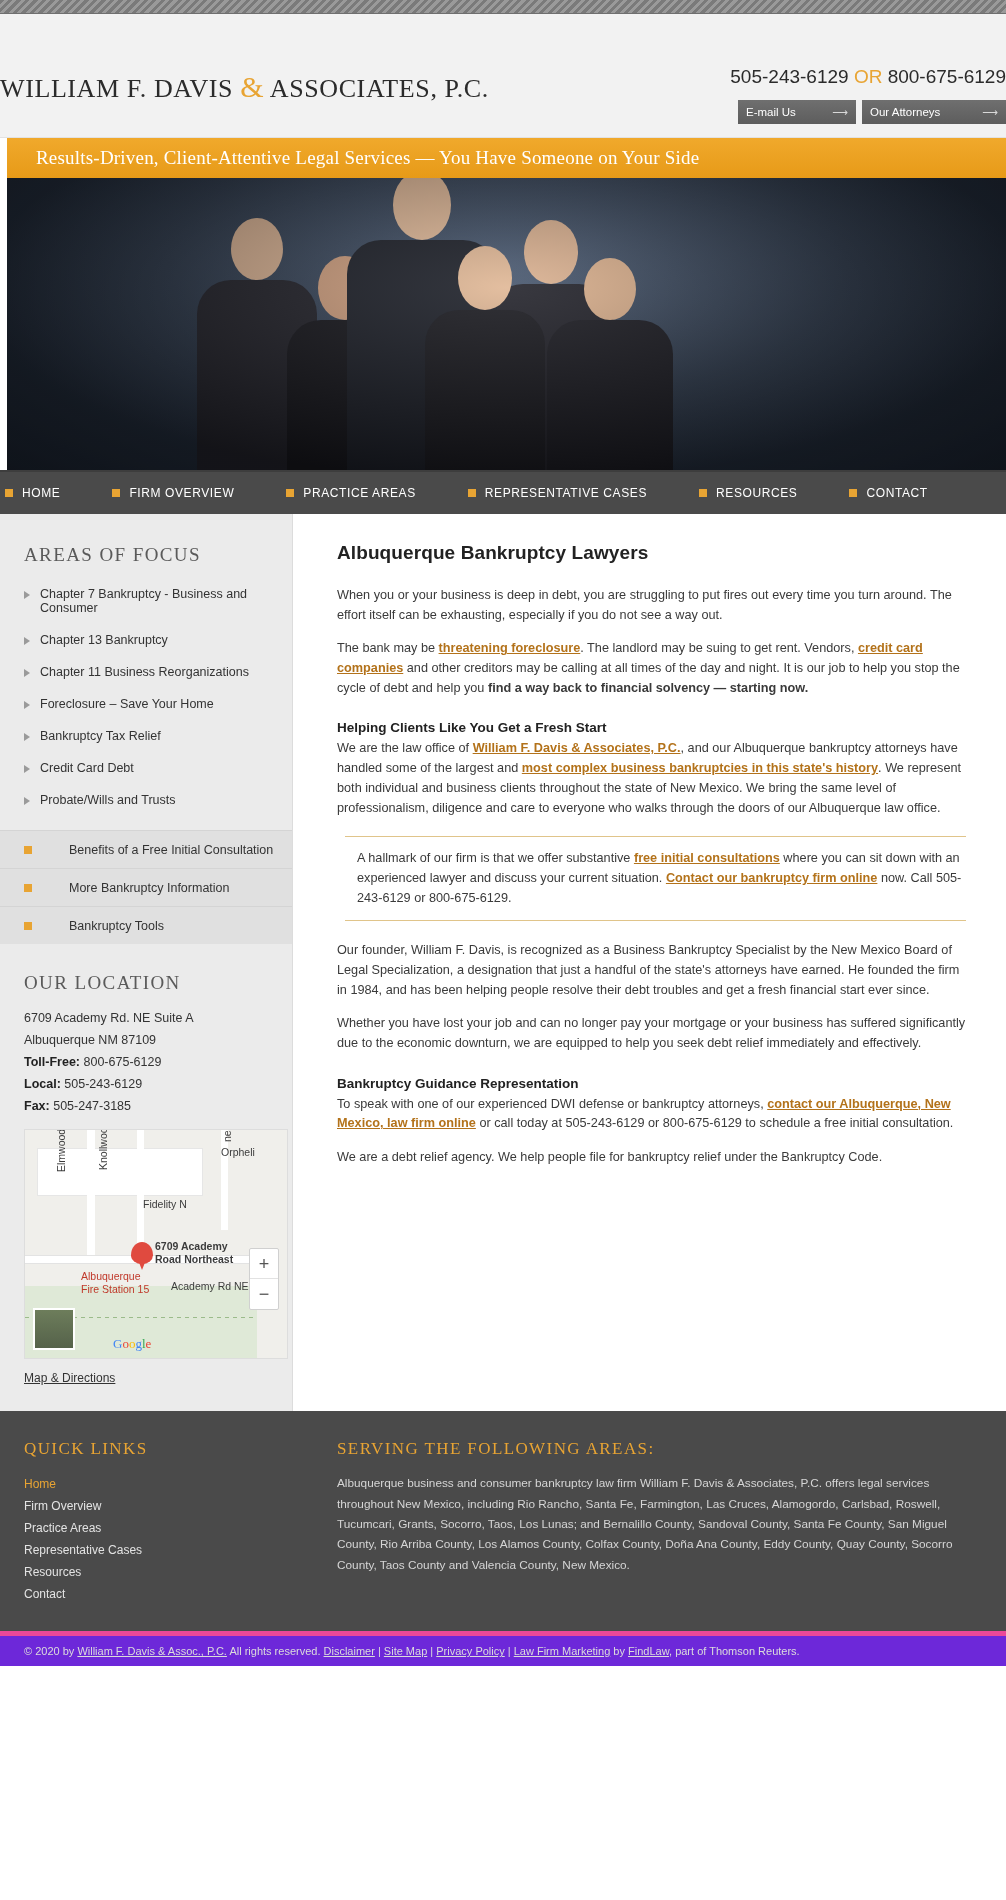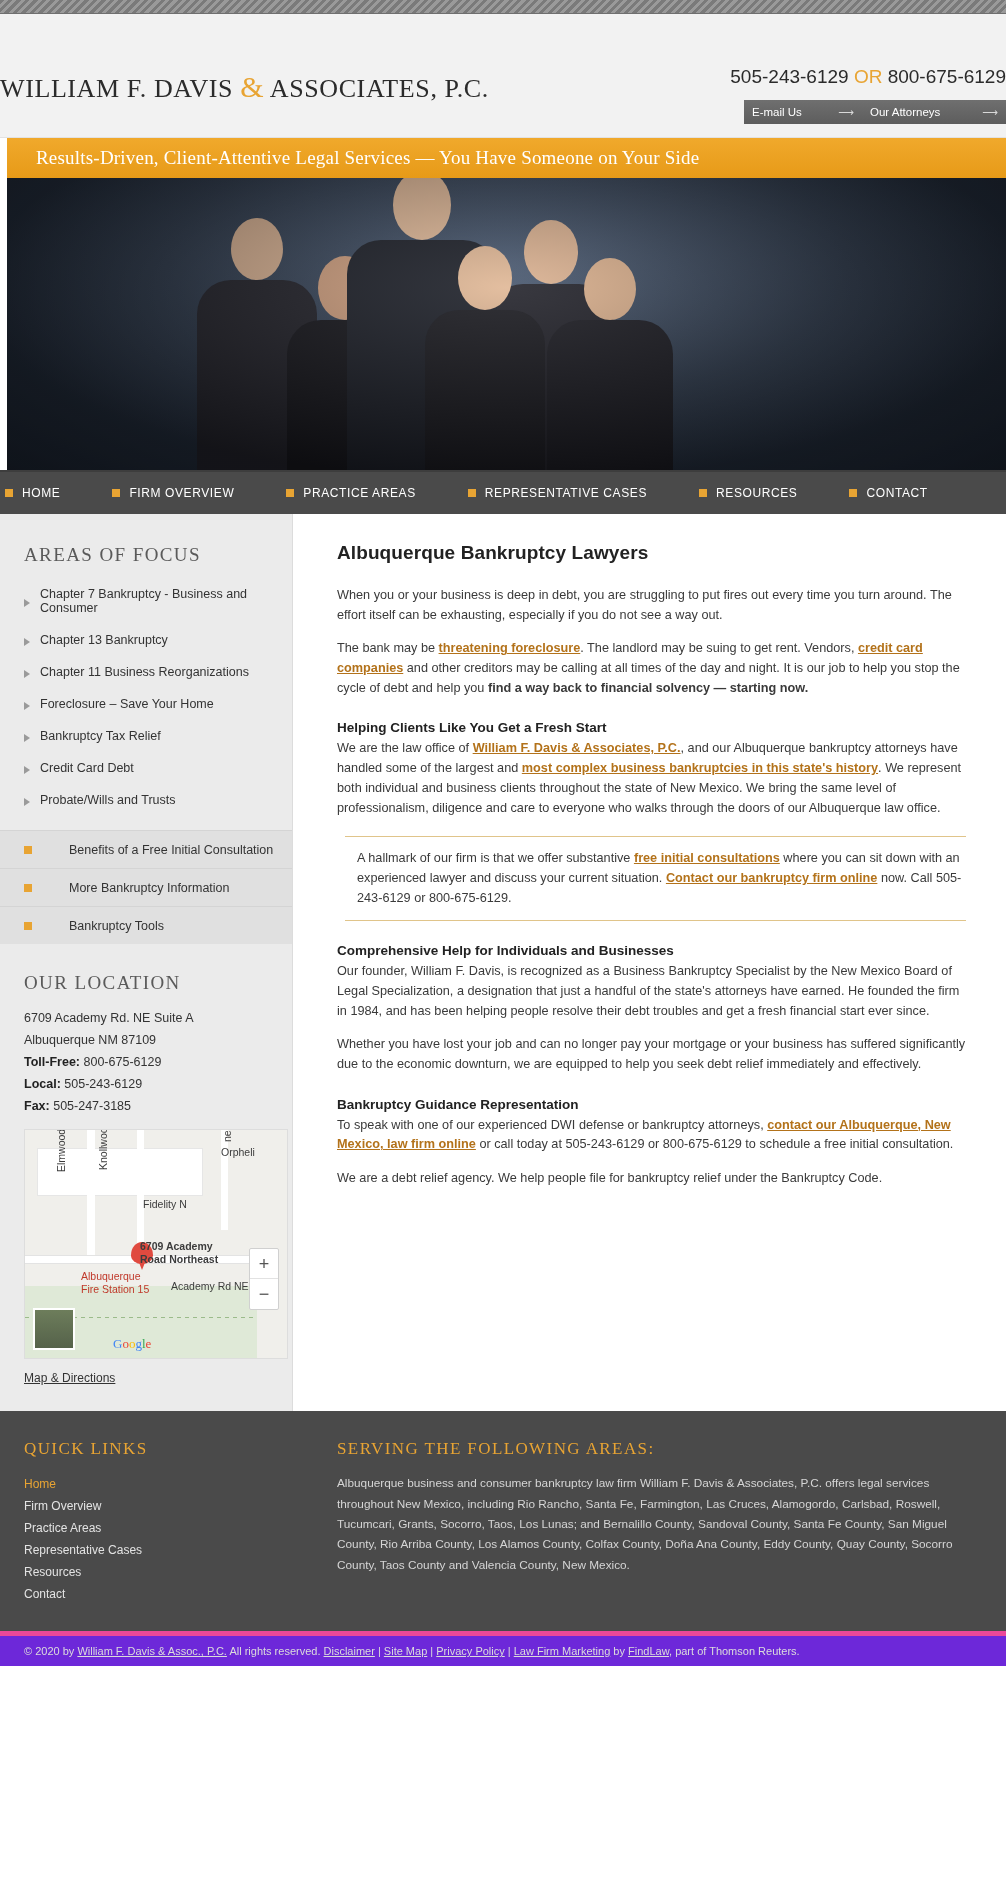--- a/index.html
+++ b/index.html
@@ -36,21 +36,21 @@
     letter-spacing:0.6px;
     color:#2b2b2b;
     white-space:nowrap;
   }
   .logo .amp { color:#e8a433; font-size:30px; font-family:"Liberation Serif", serif; }
   .phones {
     position:absolute; right:0px; top:52px;
     font-size:19px; color:#2b2b2b; white-space:nowrap;
   }
   .phones .or { color:#e8a433; }
-  .hdr-btns { position:absolute; right:0px; top:86px; display:flex; gap:0; }
+  .hdr-btns { position:absolute; right:0px; top:86px; display:flex; gap:6px; }
   .hdr-btn {
     width:118px; height:24px;
     background:linear-gradient(#6f6f6f,#5d5d5d);
     color:#fff; font-size:11.5px;
     display:flex; align-items:center;
     padding:0 8px;
     border:none; cursor:pointer;
     position:relative;
   }
   .hdr-btn.wide { width:144px; }
@@ -117,21 +117,21 @@
     width:293px; background:#ebebeb; padding:0 0 26px 0;
     border-right:1px solid #dcdcdc;
   }
   .side-h {
     font-family:"Liberation Serif", serif;
     font-size:19px; color:#5a5a5a; letter-spacing:1.4px;
     padding:30px 0 12px 24px;
   }
   .side-list { list-style:none; margin:0; padding:0 0 0 24px; }
   .side-list li {
-    display:flex; align-items:center;
+    display:flex; align-items:flex-start;
     font-size:12.5px; color:#333;
     padding:9px 16px 9px 0;
     cursor:pointer;
   }
   .tri {
     width:0;height:0;border-left:6px solid #9a9a9a;
     border-top:4px solid transparent;border-bottom:4px solid transparent;
     margin:4px 10px 0 0; flex:none;
   }
   .cta-list { margin:14px 0 0 0; padding:0; list-style:none; }
@@ -390,21 +390,21 @@
 
         <div class="map-lbl" style="left:196px; top:12px; transform:rotate(-90deg); transform-origin:left top;">nella Dr</div>
         <div class="map-lbl" style="left:196px; top:16px;">Orpheli</div>
         <div class="map-lbl" style="left:118px; top:68px;">Fidelity N</div>
         <div class="map-lbl" style="left:30px; top:42px; transform:rotate(-90deg); transform-origin:left top; white-space:nowrap;">Elmwood Dr NE</div>
         <div class="map-lbl" style="left:72px; top:40px; transform:rotate(-90deg); transform-origin:left top; white-space:nowrap;">Knollwood Dr</div>
 
         <div class="pin">
             <div class="dot"></div>
           </div>
-        <div class="map-lbl" style="left:115px; top:110px; white-space:pre; font-weight:bold;">6709 Academy
+        <div class="map-lbl" style="left:130px; top:110px; white-space:pre; font-weight:bold;">6709 Academy
 Road Northeast</div>
         <div class="map-lbl red" style="left:56px; top:140px; white-space:pre;">Albuquerque
 Fire Station 15</div>
         <div class="map-lbl" style="left:146px; top:150px;">Academy Rd NE</div>
 
         <div class="zoom">
           <div>+</div>
           <div>−</div>
         </div>
         <div class="gwm"></div>
@@ -426,21 +426,20 @@
       <p>
         <span>We are the law office of </span><a href="#">William F. Davis &amp; Associates, P.C.</a><span>, and our Albuquerque bankruptcy attorneys have handled some of the largest and </span><a href="#">most complex business bankruptcies in this state's history</a><span>. We represent both individual and business clients throughout the state of New Mexico. We bring the same level of professionalism, diligence and care to everyone who walks through the doors of our Albuquerque law office.</span>
       </p>
 
       <div class="quote">
         <p>
           <span>A hallmark of our firm is that we offer substantive </span><a href="#">free initial consultations</a><span> where you can sit down with an experienced lawyer and discuss your current situation. </span><a href="#">Contact our bankruptcy firm online</a><span> now. Call 505-243-6129 or 800-675-6129.</span>
         </p>
       </div>
 
-      <h2>Comprehensive Help for Individuals and Businesses</h2>
       <p>Our founder, William F. Davis, is recognized as a Business Bankruptcy Specialist by the New Mexico Board of Legal Specialization, a designation that just a handful of the state's attorneys have earned. He founded the firm in 1984, and has been helping people resolve their debt troubles and get a fresh financial start ever since.</p>
       <p>Whether you have lost your job and can no longer pay your mortgage or your business has suffered significantly due to the economic downturn, we are equipped to help you seek debt relief immediately and effectively.</p>
 
       <h2>Bankruptcy Guidance Representation</h2>
       <p>
         <span>To speak with one of our experienced DWI defense or bankruptcy attorneys, </span><a href="#">contact our Albuquerque, New Mexico, law firm online</a><span> or call today at 505-243-6129 or 800-675-6129 to schedule a free initial consultation.</span>
       </p>
 
       <p class="fine">We are a debt relief agency. We help people file for bankruptcy relief under the Bankruptcy Code.</p>
     </div>

